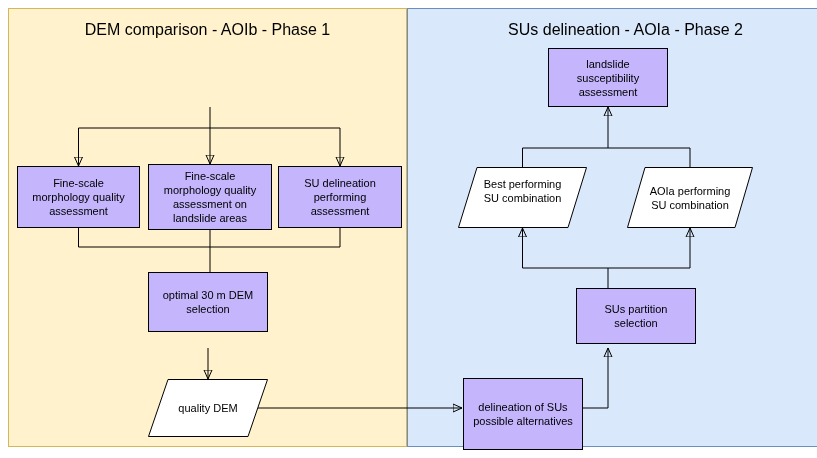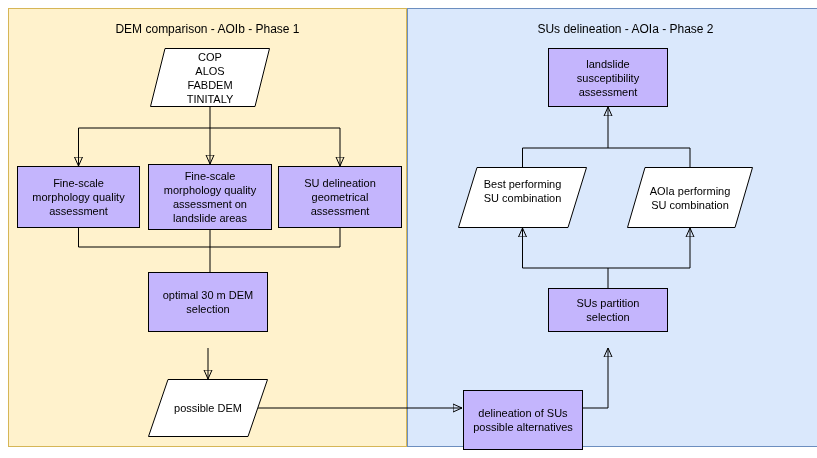--- a/index.html
+++ b/index.html
@@ -20,21 +20,21 @@
     left:8px;top:8px;width:399px;height:439px;
     background:#FFF2CC;border-color:#D6B656;
   }
   .panel-phase2{
     left:407px;top:8px;width:437px;height:439px;
     background:#DAE8FC;border-color:#6C8EBF;
   }
   .panel-title{
     position:absolute;top:13px;left:0;right:0;
     text-align:center;
-    font-size:12px;line-height:15px;
+    font-size:16px;line-height:15px;
   }
   .connectors{
     position:absolute;left:0;top:0;
     pointer-events:none;
   }
   .connectors path{
     stroke:#000;stroke-width:1;fill:none;
   }
   .node{
     position:absolute;
@@ -89,59 +89,50 @@
     <path marker-end="url(#arw)" d="M340,128 L340,166"></path>
     <path marker-end="url(#arw)" d="M210,247 L210,288"></path>
     <path marker-end="url(#arw)" d="M208,348 L208,379"></path>
     <path marker-end="url(#arw)" d="M258,408 L462,408"></path>
     <path marker-end="url(#arw)" d="M583,408 L608,408 L608,348"></path>
     <path marker-end="url(#arw)" d="M522.5,268 L522.5,228"></path>
     <path marker-end="url(#arw)" d="M690,268 L690,228"></path>
     <path marker-end="url(#arw)" d="M608,148 L608,107"></path>
   </svg>
 
-  <div class="node pgram" style="left:150px;top:48px;width:120px;height:59px">
-    <svg width="120" height="59">
-        <polygon points="15,0.5 119.5,0.5 105,58.5 0.5,58.5"></polygon>
-      </svg>
-    <div class="label">COP
-ALOS
-FABDEM
-TINITALY</div>
-  </div>
 
   <div class="node rect" style="left:17px;top:166px;width:123px;height:62px">
     <div class="label">Fine-scale
 morphology quality
 assessment</div>
   </div>
 
   <div class="node rect" style="left:148px;top:164px;width:124px;height:66px">
     <div class="label">Fine-scale
 morphology quality
 assessment on
 landslide areas</div>
   </div>
 
   <div class="node rect" style="left:278px;top:166px;width:124px;height:62px">
     <div class="label">SU delineation
-geometrical
+performing
 assessment</div>
   </div>
 
   <div class="node rect" style="left:148px;top:272px;width:120px;height:60px">
     <div class="label">optimal 30 m DEM
 selection</div>
   </div>
 
   <div class="node pgram" style="left:148px;top:379px;width:120px;height:58px">
     <svg width="120" height="58">
         <polygon points="20,0.5 119.5,0.5 100,57.5 0.5,57.5"></polygon>
       </svg>
-    <div class="label">possible DEM</div>
+    <div class="label">quality DEM</div>
   </div>
 
   <div class="node rect" style="left:548px;top:48px;width:120px;height:59px">
     <div class="label">landslide
 susceptibility
 assessment</div>
   </div>
 
   <div class="node pgram" style="left:458px;top:167px;width:129px;height:47px">
     <svg width="129" height="61">
@@ -152,23 +143,23 @@
   </div>
 
   <div class="node pgram" style="left:627px;top:167px;width:126px;height:61px">
     <svg width="126" height="61">
         <polygon points="18,0.5 125.5,0.5 108,60.5 0.5,60.5"></polygon>
       </svg>
     <div class="label">AOIa performing
 SU combination</div>
   </div>
 
-  <div class="node rect" style="left:548px;top:288px;width:120px;height:44px">
+  <div class="node rect" style="left:576px;top:288px;width:120px;height:56px">
     <div class="label">SUs partition
 selection</div>
   </div>
 
-  <div class="node rect" style="left:463px;top:390px;width:120px;height:60px">
+  <div class="node rect" style="left:463px;top:378px;width:120px;height:72px">
     <div class="label">delineation of SUs
 possible alternatives</div>
   </div>
 
 </div>
 
 </body></html>

